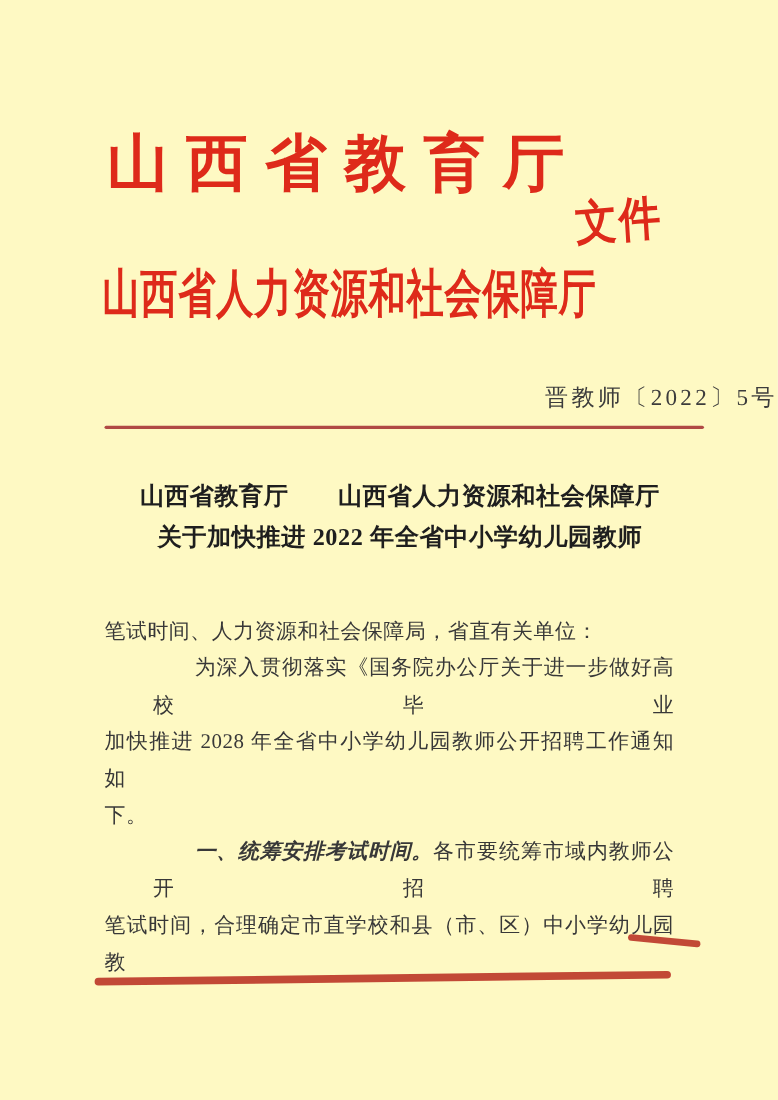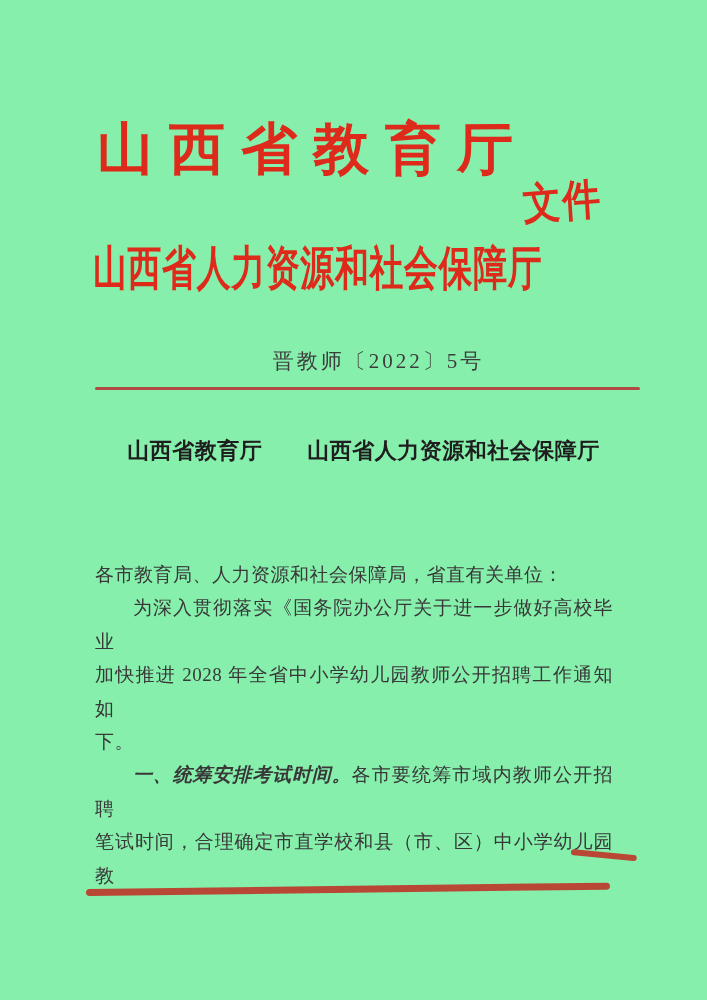--- a/index.html
+++ b/index.html
@@ -3,21 +3,21 @@
 <meta charset="utf-8">
 <style>
   html,body{margin:0;padding:0;}
   body{
     width:707px;height:1000px;overflow:hidden;
     background:#f4f3f1;
     font-family:"Liberation Serif","DejaVu Serif",serif;
   }
   .page{
     position:relative;width:707px;height:1000px;
-    background:#86efac;
+    background:#fef9c3;
     overflow:hidden;
   }
   
   .hdr-l1{
     position:absolute;left:97px;top:118px;
     font-size:56px;font-weight:700;color:#de2a1a;
     letter-spacing:16px;white-space:nowrap;line-height:62px;
   }
   .hdr-l2{
     position:absolute;left:93px;top:240px;
@@ -27,21 +27,21 @@
   }
   .hdr-wenjian{
     position:absolute;left:523px;top:182px;
     font-size:43px;font-weight:700;color:#de2a1a;
     white-space:nowrap;line-height:46px;letter-spacing:2px;
     transform:scaleX(0.88) rotate(-4deg);transform-origin:left center;
   }
   
   .docnum{
     position:absolute;left:0;right:0;top:347px;
-    text-align:center;padding-left:50px;
+    text-align:right;padding-left:50px;
     font-size:21px;color:#3c3c3c;letter-spacing:3px;
     line-height:28px;
   }
   
   .redrule{
     position:absolute;left:95px;top:387px;width:545px;height:3px;
     background:#b04a45;border-radius:2px;
   }
   
   .title{
@@ -52,21 +52,21 @@
     padding-left:20px;
   }
   
   .bodytext{
     position:absolute;left:95px;top:558px;width:518px;
     font-size:19px;color:#383838;line-height:33.4px;
     letter-spacing:0.5px;
   }
   .line{white-space:nowrap;}
   .line.j{white-space:normal;text-align:justify;text-align-last:justify;}
-  .line.ind{text-indent:38px;}
+  .line.ind{text-indent:38px;margin-left:44px;}
   .b{font-weight:700;font-family:"Liberation Sans","DejaVu Sans",sans-serif;letter-spacing:0.2px;font-style:italic;}
   
   .mark{
     position:absolute;background:#bd3a2a;opacity:0.92;
   }
   .mark-yuanze{
     left:571px;top:849px;width:66px;height:6px;border-radius:3px;
     transform:rotate(5.5deg);transform-origin:left center;
   }
   .mark-long{
@@ -82,24 +82,25 @@
   <div class="hdr-l1">山西省教育厅</div>
   <div class="hdr-l2">山西省人力资源和社会保障厅</div>
   <div class="hdr-wenjian">文件</div>
 
   <div class="docnum">晋教师〔2022〕5号</div>
 
   <div class="redrule"></div>
 
   <div class="title">
     <div>山西省教育厅　　山西省人力资源和社会保障厅</div>
+    <div>关于加快推进 2022 年全省中小学幼儿园教师</div>
   </div>
 
   <div class="bodytext">
-    <div class="line">各市教育局、人力资源和社会保障局，省直有关单位：</div>
+    <div class="line">笔试时间、人力资源和社会保障局，省直有关单位：</div>
     <div class="line j ind">为深入贯彻落实《国务院办公厅关于进一步做好高校毕业</div>
     <div class="line j">加快推进 2028 年全省中小学幼儿园教师公开招聘工作通知如</div>
     <div class="line">下。</div>
     <div class="line j ind"><span class="b">一、统筹安排考试时间。</span><span>各市要统筹市域内教师公开招聘</span></div>
     <div class="line j">笔试时间，合理确定市直学校和县（市、区）中小学幼儿园教</div>
 
   </div>
 
   <div class="mark mark-yuanze"></div>
   <div class="mark mark-long"></div>

